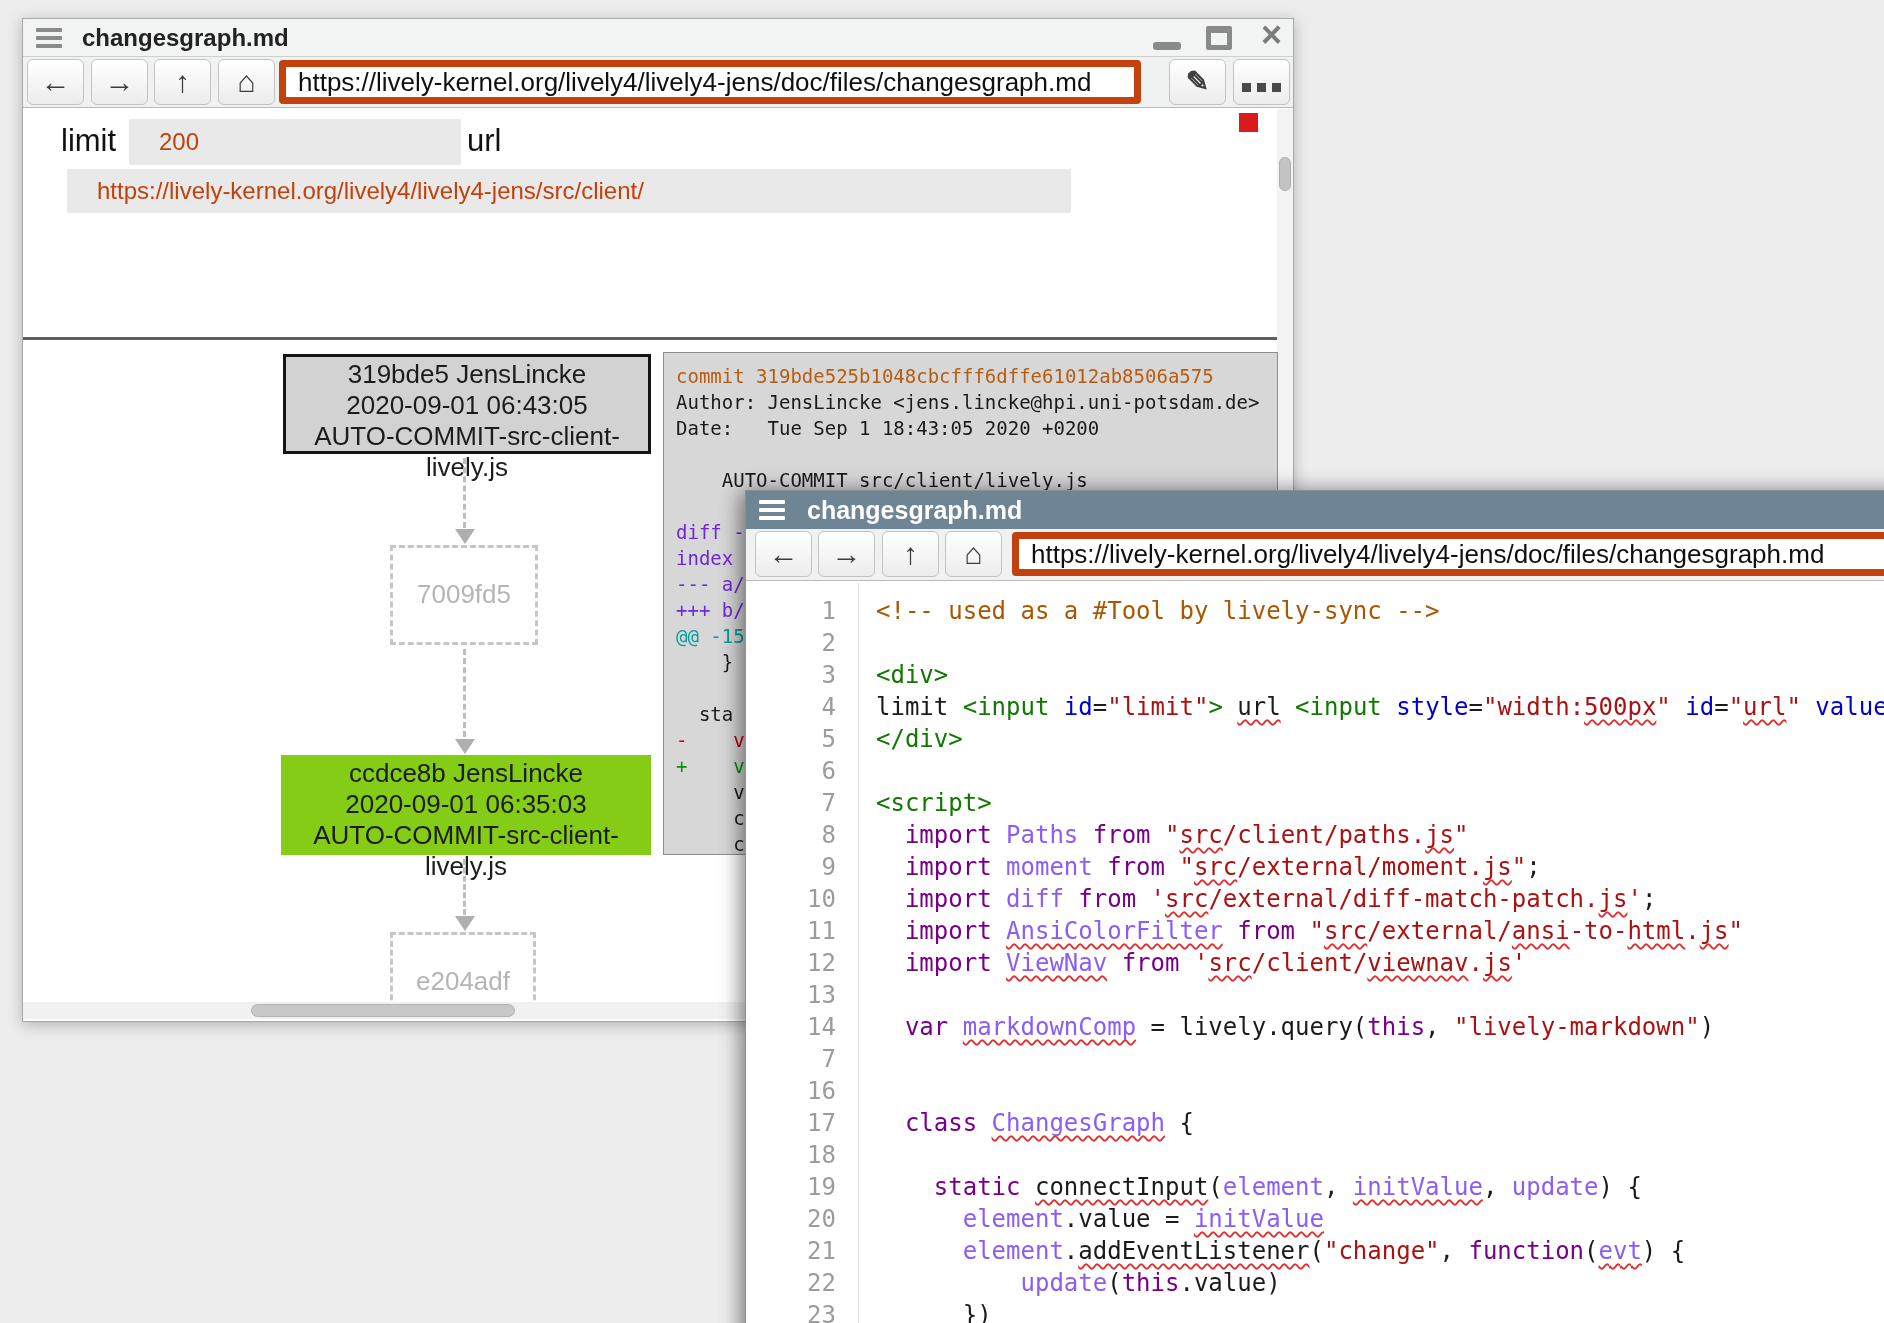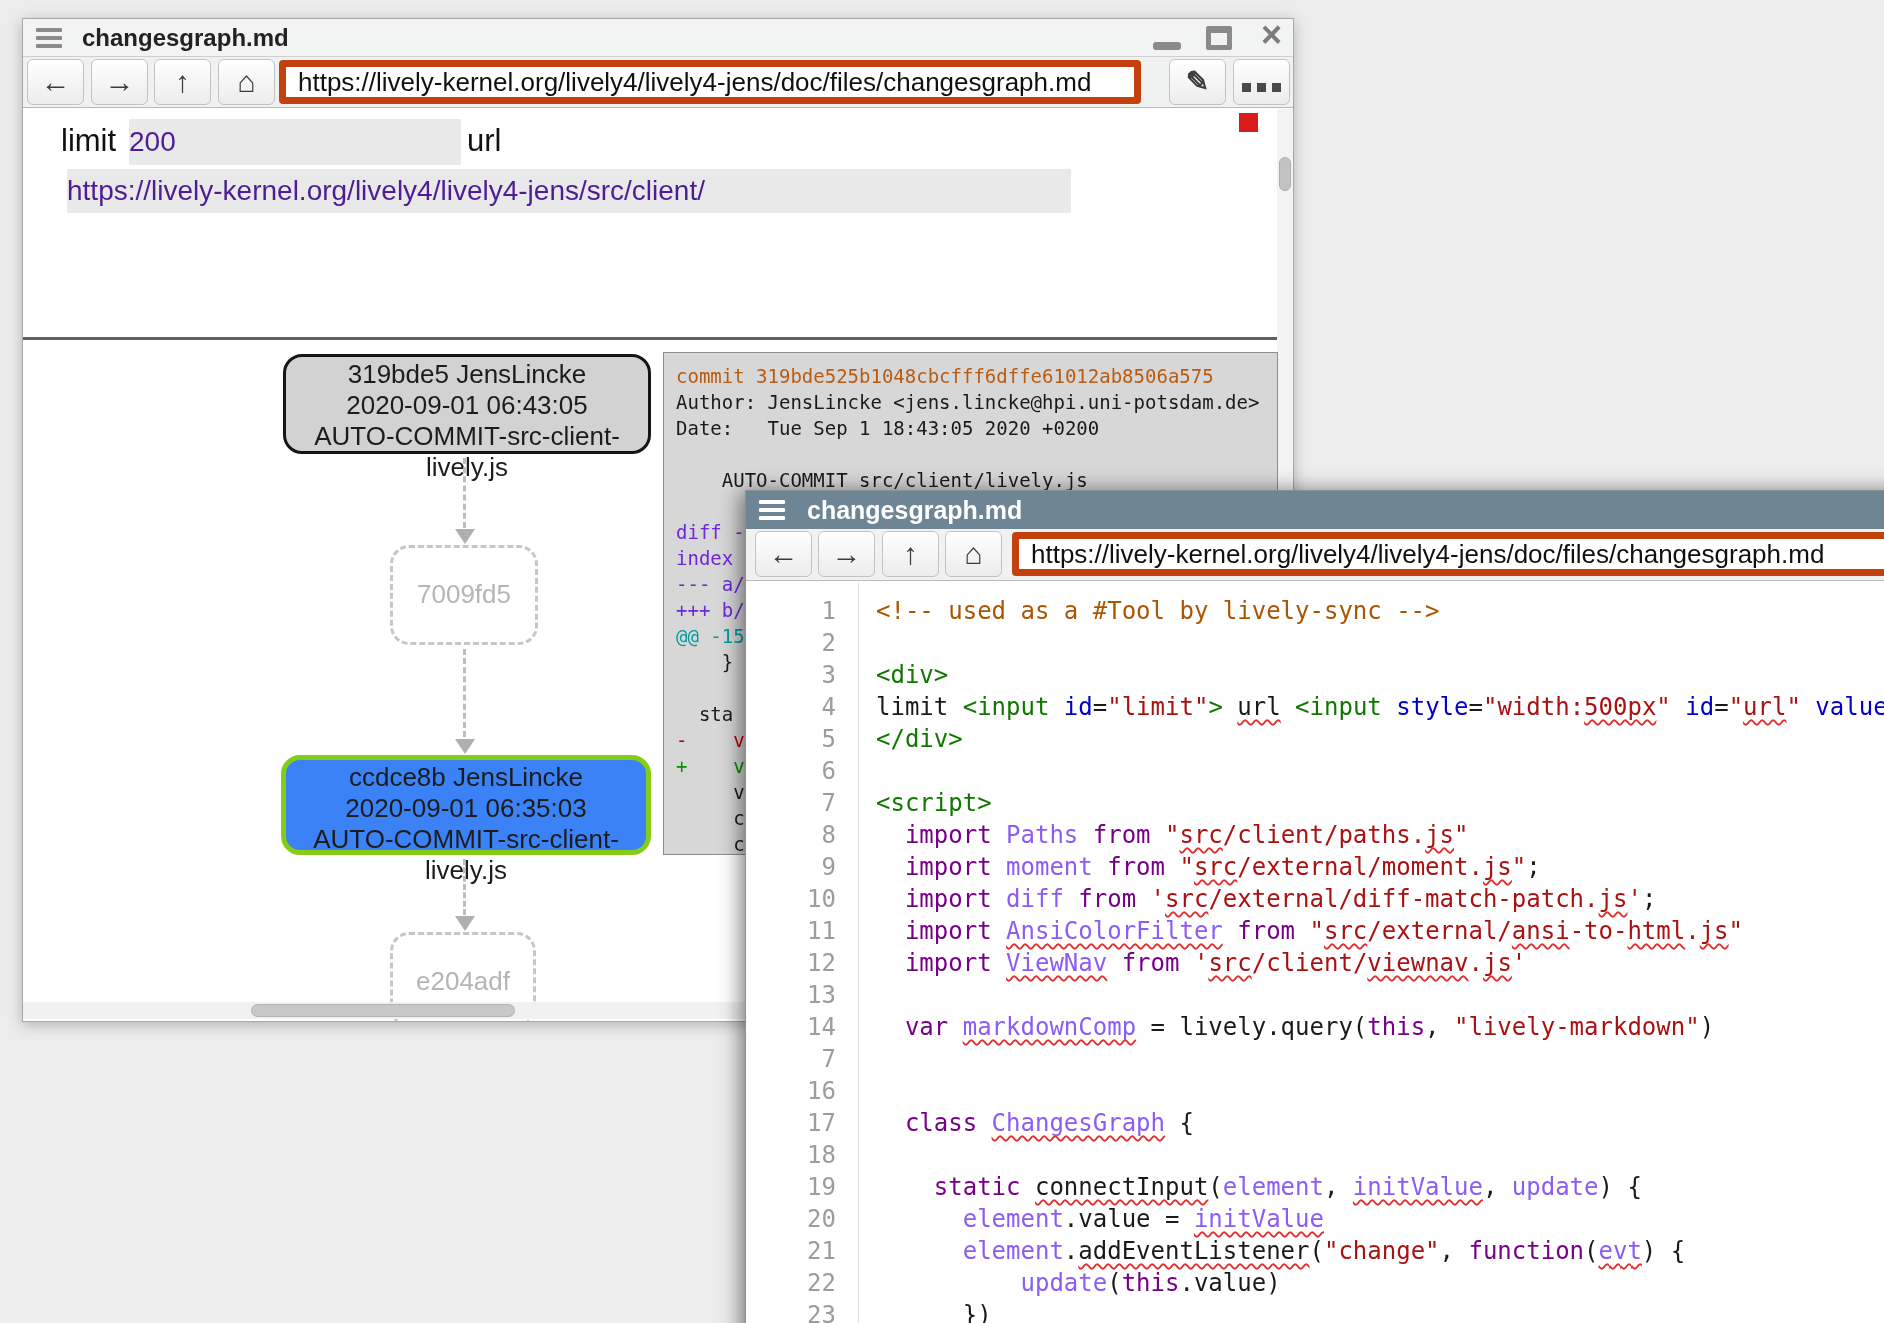--- a/index.html
+++ b/index.html
@@ -36,31 +36,31 @@
   .dotsbtn i { display:inline-block; width:9px; height:9px; background:#4a4a4a; margin:0 3px; }
 
   .content1 { position:absolute; top:90px; left:0; right:0; bottom:0; background:#fff; overflow:hidden; }
   .redsq { position:absolute; left:1216px; top:4px; width:19px; height:19px; background:#d91b1b; }
   .vtrack { position:absolute; left:1254px; top:0; bottom:0; width:16px; background:#f3f3f3; }
   .vthumb { position:absolute; left:2px; top:48px; width:12px; height:34px; background:#c3c3c3; border-radius:6px; border:1px solid #aeaeae; }
 
   .lab { position:absolute; font-size:31px; color:#111; }
   .lab-limit { left:38px; top:14px; }
   .lab-url   { left:444px; top:14px; }
-  .gin { position:absolute; background:#e9e9e9; border:none; font-size:28px; padding:0 0;
-         color:#4c1d95; font-family:"Liberation Sans",sans-serif; border-radius:1px; }
+  .gin { position:absolute; background:#e9e9e9; border:none; font-size:24px; padding:0 30px;
+         color:#c2410c; font-family:"Liberation Sans",sans-serif; border-radius:1px; }
   .in-limit { left:106px; top:10px; width:332px; height:46px; }
   .in-url   { left:44px;  top:60px; width:1004px; height:44px; }
 
   .gborder { position:absolute; left:0; top:228px; width:1254px; height:3px; background:#5f5f5f; }
 
-  .gnode { position:absolute; text-align:center; font-size:26px; color:#1c1c1c; line-height:31px; cursor:pointer;border-radius:19px; }
+  .gnode { position:absolute; text-align:center; font-size:26px; color:#1c1c1c; line-height:31px; cursor:pointer; }
   .n1 { left:260px; top:245px; width:368px; height:100px; background:#d2d2d2; border:3px solid #151515; padding-top:2px; }
   .n2 { left:367px; top:436px; width:148px; height:100px; border:3px dashed #c6c6c6; color:#b5b5b5; line-height:92px; }
-  .n3 { left:258px; top:646px; width:370px; height:100px; background:#3b82f6; border:5px solid #84cc16; padding-top:2px; }
+  .n3 { left:258px; top:646px; width:370px; height:100px; background:#84cc16; border:1px solid #84cc16; padding-top:2px; }
   .n4 { left:367px; top:823px; width:146px; height:95px; border:3px dashed #c6c6c6; color:#b5b5b5; line-height:92px;text-align:center; }
   .aline { position:absolute; left:440px; width:0; border-left:3px dashed #bdbdbd; }
   .a1 { top:349px; height:70px; } .a2 { top:540px; height:88px; } .a3 { top:750px; height:56px; }
   .ahead { position:absolute; left:432px; width:0; height:0;
            border-left:10px solid transparent; border-right:10px solid transparent; border-top:15px solid #afafaf; }
   .h1 { top:420px; } .h2 { top:630px; } .h3 { top:807px; }
 
   .pane { position:absolute; left:640px; top:243px; width:615px; height:503px;
           background:#d7d7d7; border:1px solid #8d8d8d; padding:10px 0 0 12px;
           font-family:"DejaVu Sans Mono",monospace; font-size:19px; line-height:26px;

